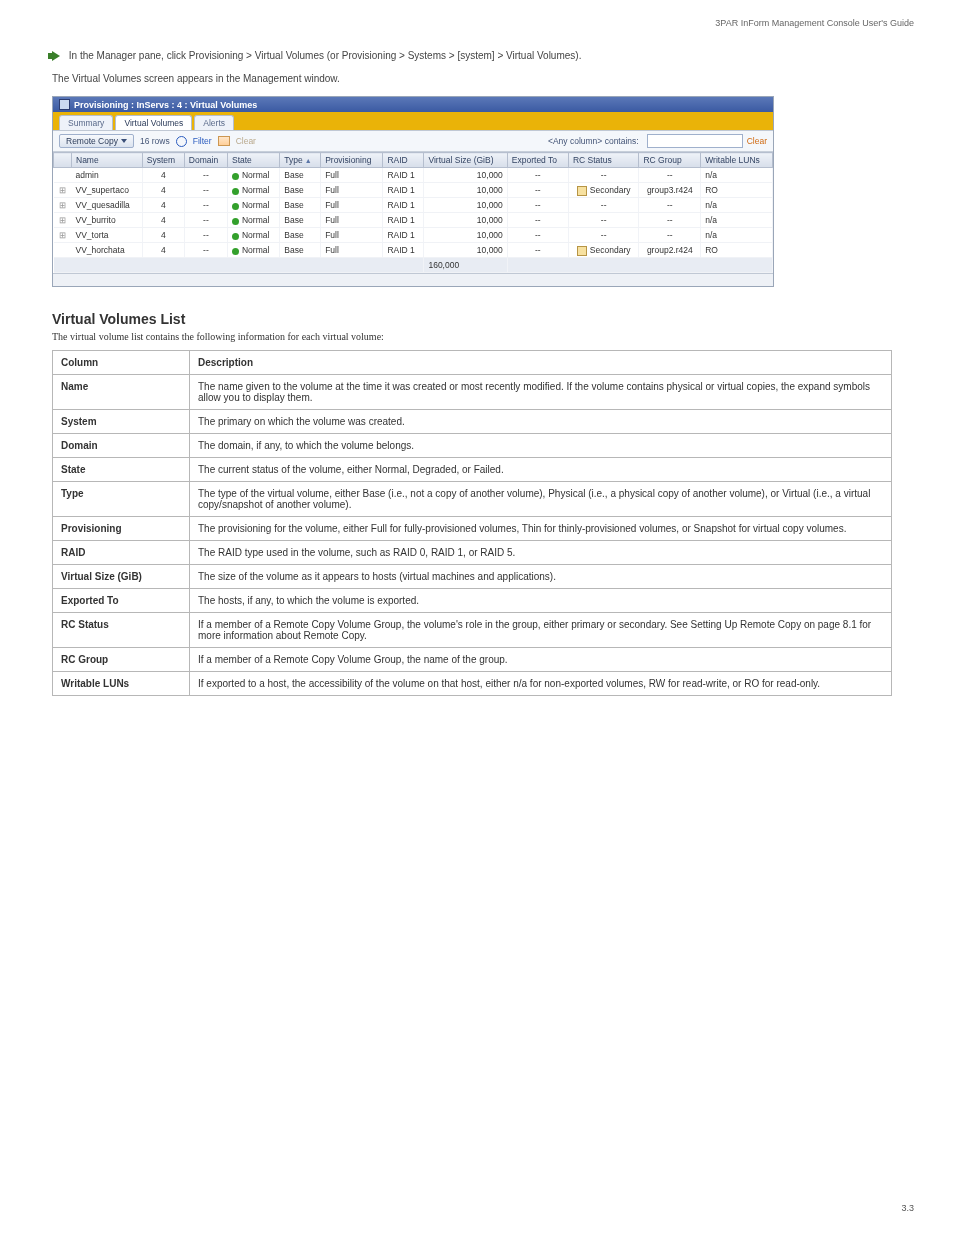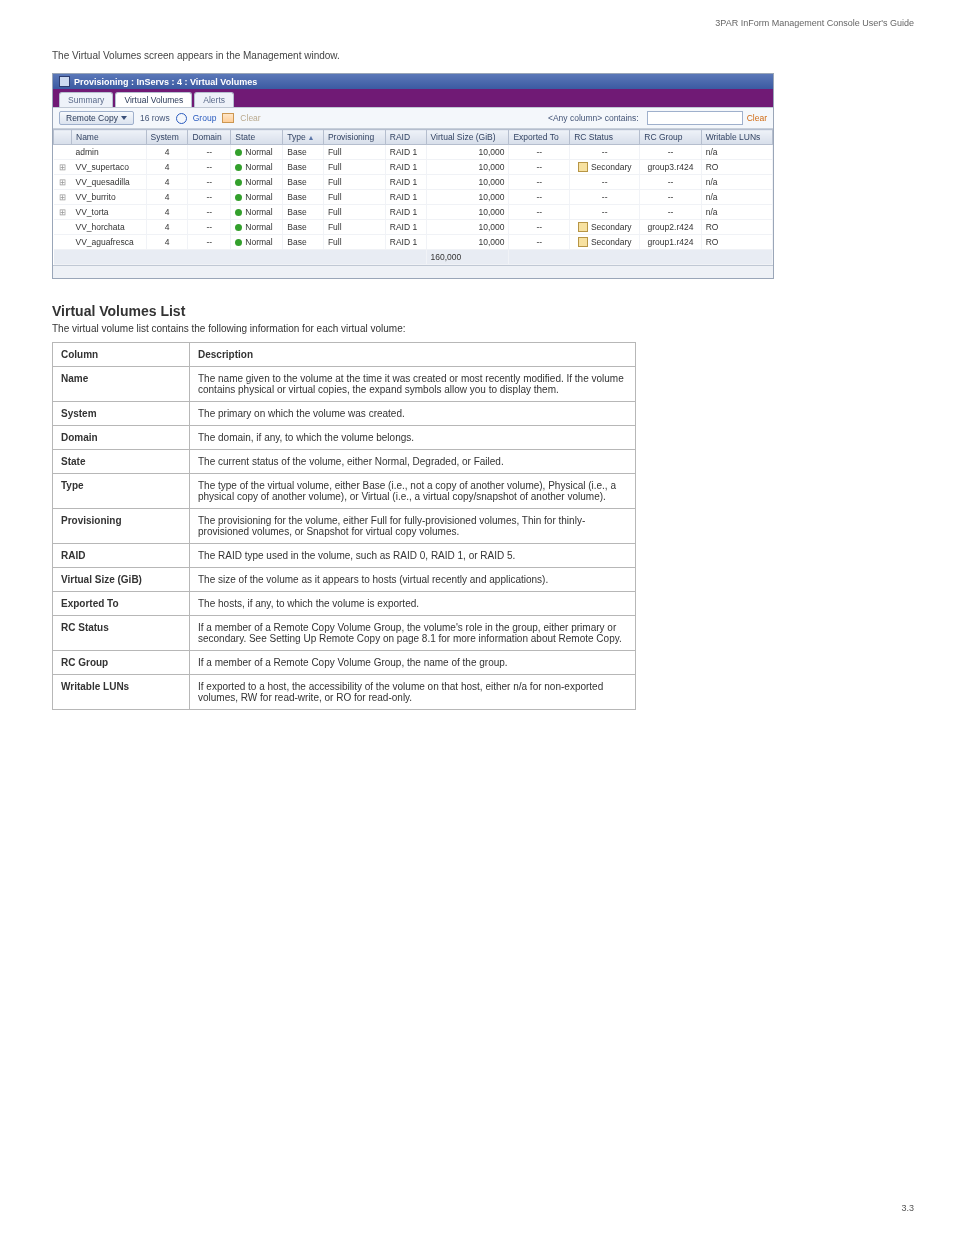--- a/index.html
+++ b/index.html
@@ -68,21 +68,21 @@
     display: flex;
     align-items: center;
     gap: 4px;
   }
   .titlebar .ticon {
     width: 9px; height: 9px;
     background: #ccd9f0;
     border: 1px solid #2c3c70;
   }
   .tabsrow {
-    background: #701a75;
+    background: #eab308;
     padding: 3px 6px 0 6px;
     border-bottom: 1px solid #c0c8d4;
     display: flex;
     gap: 2px;
     align-items: flex-end;
   }
   .tab {
     border: 1px solid #b5bece;
     border-bottom: none;
     border-radius: 3px 3px 0 0;
@@ -226,23 +226,24 @@
   }
   
   .info-heading {
     font-size: 14px;
     font-weight: bold;
     margin: 24px 0 4px 0;
   }
   .info-sub {
     font-size: 10px;
     margin: 0 0 8px 0;
+    font-family: Liberation Serif, serif;
   }
   table.info {
-    width: 584px;
+    width: 840px;
     border-collapse: collapse;
     font-size: 10px;
   }
   table.info th, table.info td {
     border: 1px solid #b7b7b7;
     padding: 6px 8px;
     vertical-align: top;
     text-align: left;
   }
   table.info th {
@@ -256,41 +257,45 @@
     font-size: 9px;
     color: #555;
   }
 </style>
 </head>
 <body>
 
 <div class="page">
   <div class="brand-note">3PAR InForm Management Console User's Guide</div>
 
+  <p class="subtext">
+    <span class="arrow"></span>
+    <span>In the Manager pane, click Provisioning &gt; Virtual Volumes (or Provisioning &gt; Systems &gt; [system] &gt; Virtual Volumes).</span>
+  </p>
   <p class="subtext">The Virtual Volumes screen appears in the Management window.</p>
 
   <div class="appwin">
     <div class="titlebar">
       <span class="ticon"></span>
       <span>Provisioning : InServs : 4 : Virtual Volumes</span>
     </div>
     <div class="tabsrow">
       <div class="tab">Summary</div>
       <div class="tab active">Virtual Volumes</div>
       <div class="tab">Alerts</div>
     </div>
     <div class="toolbar">
       <div class="toolbar-left">
         <span class="btn">
           <span>Remote Copy</span>
           <span class="caret"></span>
         </span>
         <span class="tlabel">16 rows</span>
         <span class="filter-icon"></span>
-        <span class="link">Group</span>
+        <span class="link">Filter</span>
         <span class="clear-icon"></span>
         <span class="tlabel" style="color:#b9a98d">Clear</span>
       </div>
       <div class="toolbar-right">
         <span class="tlabel">&lt;Any column&gt; contains:</span>
         <span class="caret" style="border-top-color:#666"></span>
         <input class="searchbox" placeholder="" style="">
         <span class="link orange">Clear</span>
       </div>
     </div>
@@ -397,35 +402,20 @@
             <td><span class="state-dot"></span>Normal</td>
             <td>Base</td>
             <td>Full</td>
             <td>RAID 1</td>
             <td style="text-align: right;">10,000</td>
             <td style="text-align: center;">--</td>
             <td style="text-align: center;"><span class="rc-icon"></span>Secondary</td>
             <td style="text-align: center;">group2.r424</td>
             <td>RO</td>
           </tr>
-          <tr>
-            <td class="expander"></td>
-            <td>VV_aguafresca</td>
-            <td style="text-align: center;">4</td>
-            <td style="text-align: center;">--</td>
-            <td><span class="state-dot"></span>Normal</td>
-            <td>Base</td>
-            <td>Full</td>
-            <td>RAID 1</td>
-            <td style="text-align: right;">10,000</td>
-            <td style="text-align: center;">--</td>
-            <td style="text-align: center;"><span class="rc-icon"></span>Secondary</td>
-            <td style="text-align: center;">group1.r424</td>
-            <td>RO</td>
-          </tr>
         </tbody>
       <tbody>
         <tr class="totalsrow">
           <td colspan="8"></td>
           <td style="text-align:left">160,000</td>
           <td colspan="4"></td>
         </tr>
       </tbody>
     </table>
     <div class="footerbar"></div>
@@ -465,21 +455,21 @@
         <tr>
           <td style="font-weight: bold;">Provisioning</td>
           <td>The provisioning for the volume, either Full for fully-provisioned volumes, Thin for thinly-provisioned volumes, or Snapshot for virtual copy volumes.</td>
         </tr>
         <tr>
           <td style="font-weight: bold;">RAID</td>
           <td>The RAID type used in the volume, such as RAID 0, RAID 1, or RAID 5.</td>
         </tr>
         <tr>
           <td style="font-weight: bold;">Virtual Size (GiB)</td>
-          <td>The size of the volume as it appears to hosts (virtual recently and applications).</td>
+          <td>The size of the volume as it appears to hosts (virtual machines and applications).</td>
         </tr>
         <tr>
           <td style="font-weight: bold;">Exported To</td>
           <td>The hosts, if any, to which the volume is exported.</td>
         </tr>
         <tr>
           <td style="font-weight: bold;">RC Status</td>
           <td>If a member of a Remote Copy Volume Group, the volume's role in the group, either primary or secondary. See Setting Up Remote Copy on page 8.1 for more information about Remote Copy.</td>
         </tr>
         <tr>

